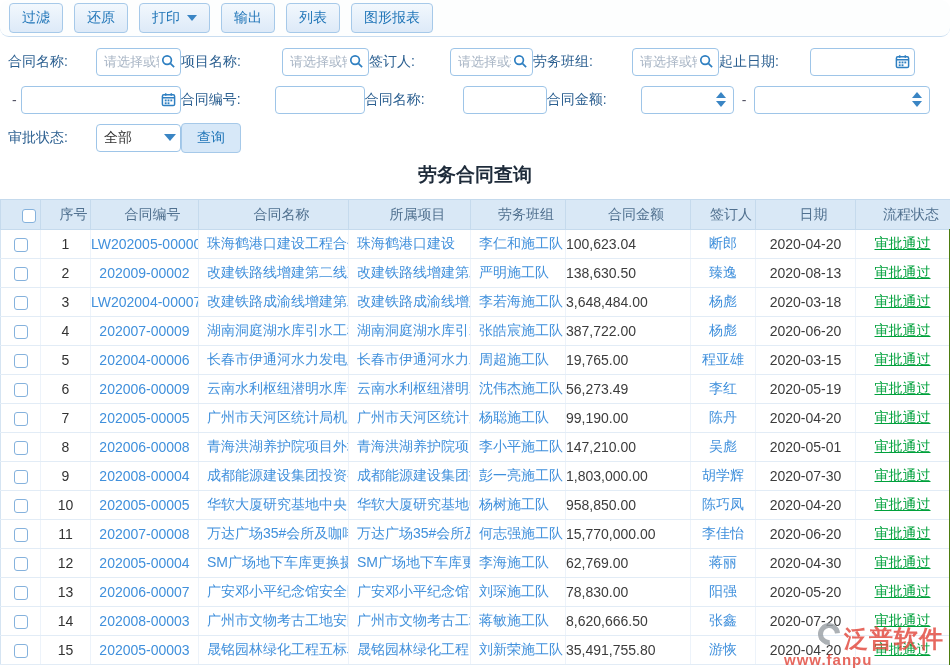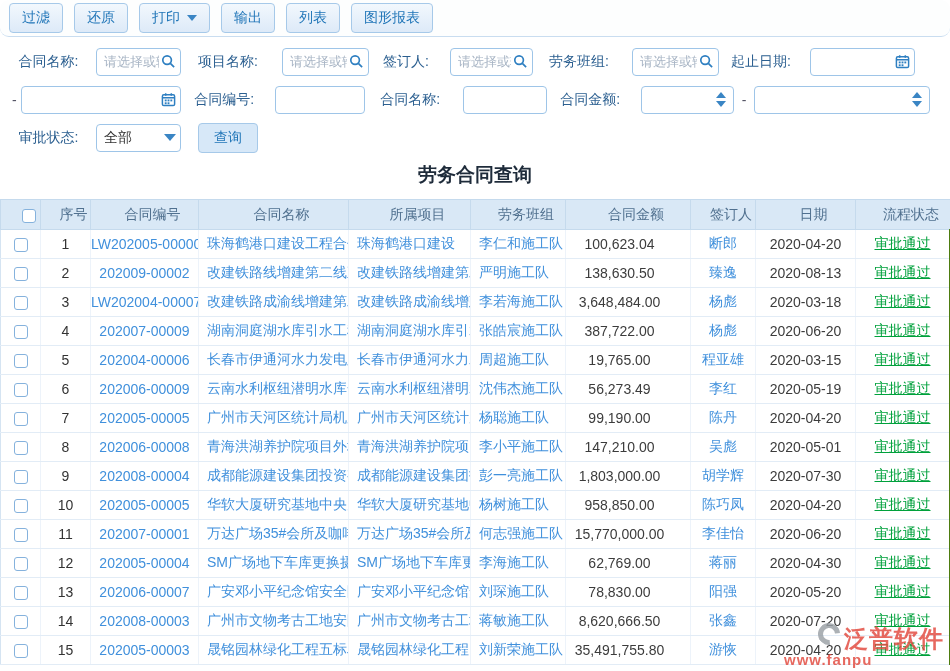--- a/index.html
+++ b/index.html
@@ -12,45 +12,45 @@
   .toolbar { display:flex; align-items:center; gap:11px; padding:6px 9px; height:37px;
              border-bottom:1px solid #c9ddf0; background:#fdfefe;border-radius:9px; }
   .tb-btn { display:flex; align-items:center; gap:7px; padding:5px 12px; font-size:14px;
             color:#2176b8; background:linear-gradient(#f2f8fd,#ddeaf8);
             border:1px solid #a6c9e9; border-radius:4px; cursor:pointer; }
   .caret-down { width:0; height:0; border-left:5px solid transparent; border-right:5px solid transparent;
                 border-top:6px solid #3a85c4; display:inline-block; }
   
   .filters { padding:10px 0 0 0; }
   .filter-row { display:flex; align-items:center; padding-left:8px; margin-bottom:9px; height:29px; }
-  .f-label { color:#2b5f90; font-size:14px; text-align:center; flex:none; padding-right:7px; white-space:nowrap; }
+  .f-label { color:#2b5f90; font-size:14px; text-align:left; flex:none; padding-right:7px; white-space:nowrap; }
   .f-box { border:1px solid #9ec5e8; border-radius:4px; height:28px; background:#fff;
            display:flex; align-items:center; padding:0 4px 0 7px; flex:none; overflow:hidden; position:relative; }
   .f-box .ph { color:#a7b4c4; font-size:13px; white-space:nowrap; overflow:hidden; flex:1; }
   .f-box .val { color:#333; font-size:14px; white-space:nowrap; overflow:hidden; flex:1; }
   .icon-right { flex:none; margin-left:2px; display:flex; align-items:center; }
   .dash { color:#556; padding:0 4px; flex:none; }
   .spinner { display:flex; flex-direction:column; gap:3px; align-items:center; flex:none; margin-left:auto; padding-right:3px;}
   .sp-up { width:0;height:0;border-left:5px solid transparent;border-right:5px solid transparent;border-bottom:6px solid #3a85c4;}
   .sp-dn { width:0;height:0;border-left:5px solid transparent;border-right:5px solid transparent;border-top:6px solid #3a85c4;}
   .query-btn { padding:5px 15px; font-size:14px; color:#2176b8; background:#d7e8f8;
-               border:1px solid #a6c9e9; border-radius:4px; cursor:pointer; margin-left:17px; }
+               border:1px solid #a6c9e9; border-radius:4px; cursor:pointer; }
   
   .page-title { text-align:center; font-size:19px; font-weight:bold; color:#1e2b3a; margin:10px 0 11px 0; }
   
   table { width:950px; border-collapse:collapse; table-layout:fixed; font-size:14px; }
   thead th { background:#d9e8f6; color:#50708f; font-weight:400; height:30px;
              border:1px solid #c5daed; white-space:nowrap; overflow:hidden;padding-left:16px; }
   tbody td { height:29px; border-bottom:1px solid #e2ecf6; border-right:1px solid #edf3fa;
              white-space:nowrap; overflow:hidden; padding:0; }
   tbody td:first-child { border-left:1px solid #d5e4f2; }
   tbody td:last-child { border-right:3px solid #4d7c0f; }
   .col-cb, .col-no, .col-code, .col-signer, .col-date, .col-status { text-align:center; }
   .col-name, .col-project, .col-team { text-align:left; padding-left:8px; }
-  .col-amount { text-align:center; padding-right:17px; }
+  .col-amount { text-align:left; padding-right:17px; }
   .link { color:#4090dc; }
   .col-no { color:#333; }
   .col-amount, .col-date { color:#3c3c3c; }
   .status-link { color:#00a13c; text-decoration:underline; cursor:pointer; }
   .cb { display:inline-block; width:14px; height:14px; border:1px solid #85b2dd; border-radius:3px;
         background:#fff; vertical-align:middle; cursor:pointer; }
   
   .svg-ic { display:block; }
   
   .watermark { position:absolute; right:6px; bottom:3px; opacity:.82; pointer-events:none; }
@@ -349,21 +349,21 @@
         <td class="col-project link">华软大厦研究基地中央</td>
         <td class="col-team link">杨树施工队</td>
         <td class="col-amount">958,850.00</td>
         <td class="col-signer link">陈巧凤</td>
         <td class="col-date">2020-04-20</td>
         <td class="col-status"><span class="status-link">审批通过</span></td>
       </tr>
       <tr>
         <td class="col-cb"><span class="cb"></span></td>
         <td class="col-no">11</td>
-        <td class="col-code link">202007-00001</td>
+        <td class="col-code link">202007-00008</td>
         <td class="col-name link">万达广场35#会所及咖啡厅</td>
         <td class="col-project link">万达广场35#会所及咖</td>
         <td class="col-team link">何志强施工队</td>
         <td class="col-amount">15,770,000.00</td>
         <td class="col-signer link">李佳怡</td>
         <td class="col-date">2020-06-20</td>
         <td class="col-status"><span class="status-link">审批通过</span></td>
       </tr>
       <tr>
         <td class="col-cb"><span class="cb"></span></td>

